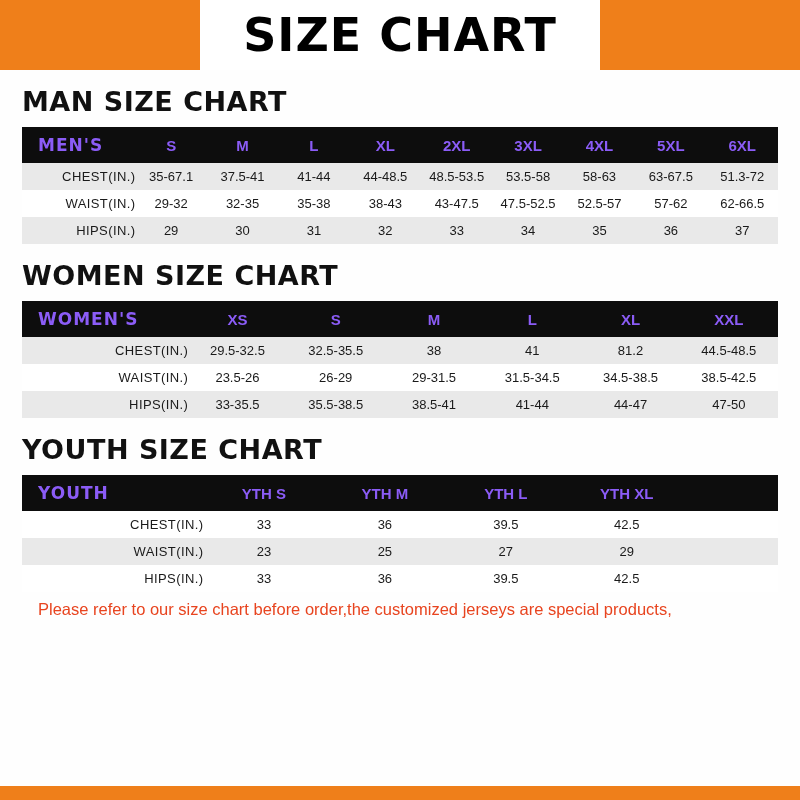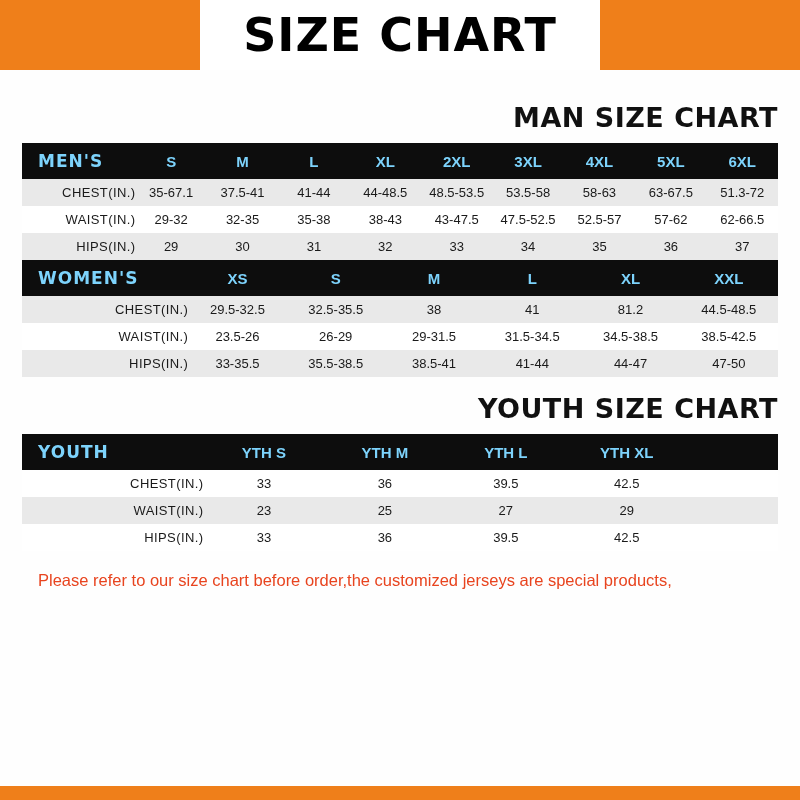--- a/index.html
+++ b/index.html
@@ -14,21 +14,20 @@
     overflow: hidden;
   }
   .page {
     position: relative;
     width: 800px;
     height: 800px;
     background: #fefefe;
     box-sizing: border-box;
     display: flex;
     flex-direction: column;
-    gap: 16px;
   }
   
   .header-band {
     position: relative;
     height: 70px;
     background: #ffffff;
     display: flex;
     align-items: center;
     justify-content: center;
   }
@@ -55,21 +54,21 @@
     background: #ffffff;
     line-height: 70px;
   }
   
   .content {
     flex: 1;
     padding: 0 22px;
     box-sizing: border-box;
   }
   .section-title {
-    text-align: right;
+    text-align: left;
     font-family: "DejaVu Sans", sans-serif;
     font-weight: bold;
     font-size: 27px;
     letter-spacing: 0.5px;
     color: #111111;
     margin: 16px 0 10px 0;
   }
   table.size-table {
     width: 100%;
     border-collapse: collapse;
@@ -80,21 +79,21 @@
     text-align: center;
     font-size: 13px;
     color: #1a1a1a;
     padding: 0;
     height: 27px;
     vertical-align: middle;
     font-family: "Liberation Sans", sans-serif;
   }
   table.size-table thead th {
     background: #0d0d0d;
-    color: #7dd3fc;
+    color: #8b5cf6;
     font-weight: bold;
     font-size: 15px;
     height: 36px;
   }
   table.size-table thead th.row-label-head {
     text-align: left;
     padding-left: 16px;
     font-family: "DejaVu Sans", sans-serif;
     font-size: 17px;
     letter-spacing: 1px;
@@ -102,21 +101,20 @@
   table.size-table tbody tr.band-light td { background: #e9e9e9; }
   table.size-table tbody tr.band-white td { background: #ffffff; }
   table.size-table tbody td.row-label {
     font-size: 13px;
     letter-spacing: 0.4px;
     color: #1a1a1a;
     text-align: right;
   }
   
   .footer-note {
-    margin-top: 12px;
     padding: 6px 16px 10px 16px;
     color: #e8441f;
     font-size: 16.5px;
     line-height: 1.35;
     font-family: "Liberation Sans", sans-serif;
     text-align: left;
   }
   .footer-note div { white-space: nowrap; }
   .bottom-bar {
     height: 14px;
@@ -191,20 +189,21 @@
             <td>34</td>
             <td>35</td>
             <td>36</td>
             <td>37</td>
           </tr>
         </tbody>
       </table>
     </div>
 
     <div class="section">
+      <div class="section-title">WOMEN SIZE CHART</div>
       <table class="size-table">
         <colgroup>
           <col style="width:22%">
           <col span="6" style="width:13%">
         </colgroup>
         <thead>
           <tr>
             <th class="row-label-head">WOMEN'S</th>
             <th>XS</th>
             <th>S</th>

